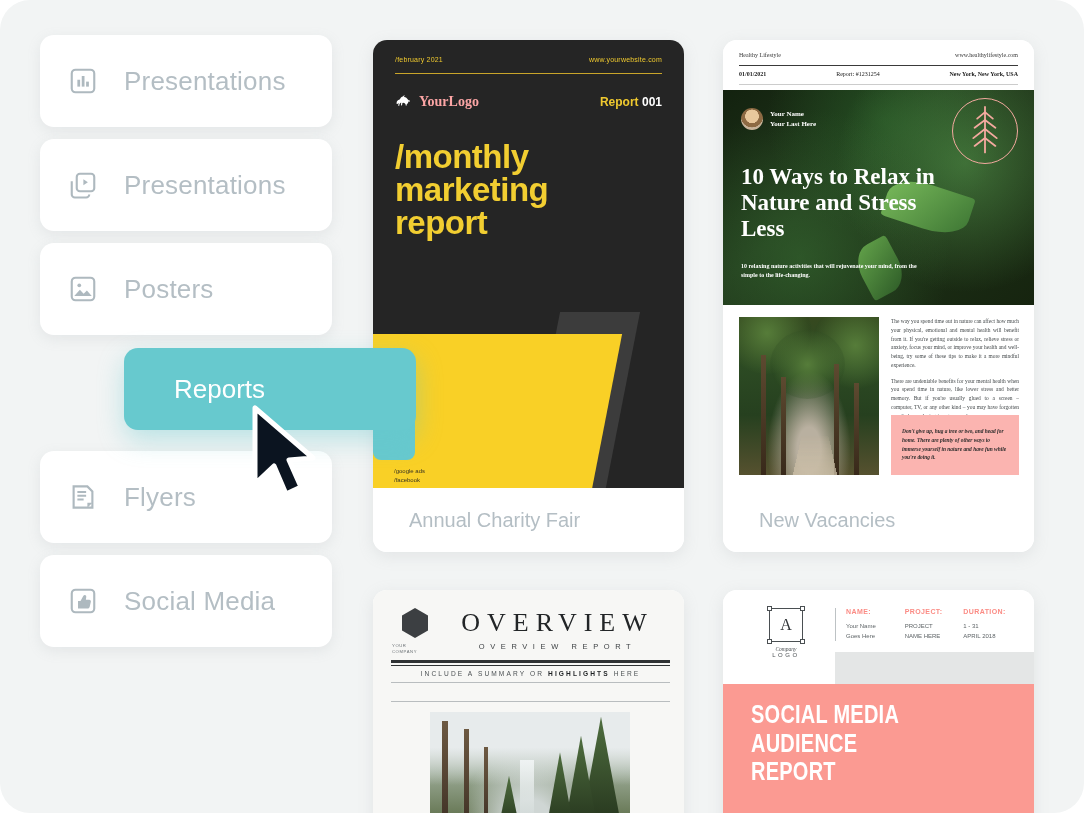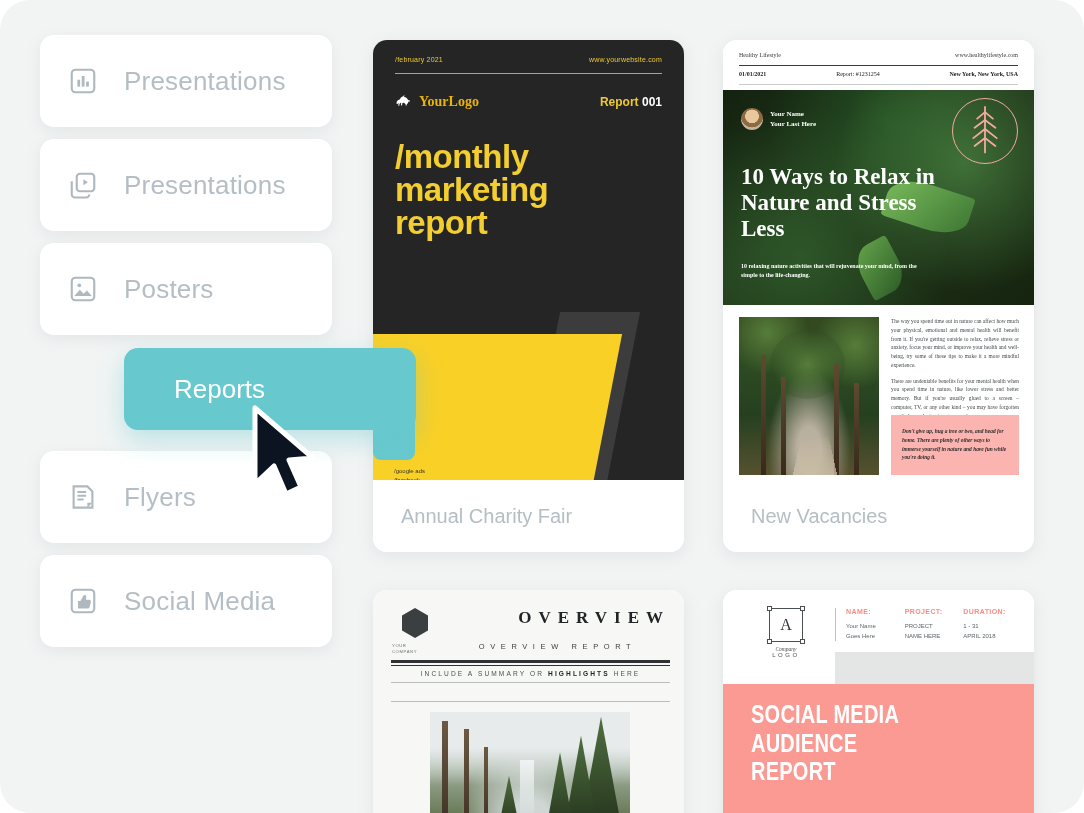--- a/index.html
+++ b/index.html
@@ -101,24 +101,24 @@
     box-shadow: 0 4px 16px rgba(140,150,155,0.16);
   }
   #card-a { left: 373px; top: 40px;  width: 311px; height: 512px; }
   #card-b { left: 723px; top: 40px;  width: 311px; height: 512px; }
   #card-c { left: 373px; top: 590px; width: 311px; height: 240px; }
   #card-d { left: 723px; top: 590px; width: 311px; height: 240px; }
 
   .tcaption {
     position: absolute;
     left: 0; right: 0; bottom: 0;
-    height: 72px;
+    height: 64px;
     display: flex;
     align-items: center;
-    padding-left: 28px;
+    padding-left: 36px;
     font-size: 20px;
     color: #b4bec4;
     background: #ffffff;
   }
 
   .thumb { position: relative; width: 100%; overflow: hidden; }
 
   
   #thumb-a { height: 448px; background: #252525; }
   #thumb-a .top-row {
@@ -131,21 +131,21 @@
     height: 1px; background: #c9a52a;
   }
   #thumb-a .logo-row {
     position: absolute; left: 22px; right: 22px; top: 53px;
     display: flex; justify-content: space-between; align-items: center;
   }
   #thumb-a .logo { display: flex; align-items: center; gap: 6px; }
   #thumb-a .logo .mark { color: #ffffff; display: block; }
   #thumb-a .logo .name {
     font-family: "Liberation Serif", serif;
-    font-weight: bold; font-size: 14px; color: #eab308;
+    font-weight: bold; font-size: 14px; color: #fca5a5;
   }
   #thumb-a .repno { font-size: 12px; font-weight: bold; color: #ffffff; }
   #thumb-a .repno em { font-style: normal; color: #efc92f; }
 
   #thumb-a h1 {
     position: absolute; left: 22px; top: 100px;
     font-size: 33px; line-height: 1.0; font-weight: bold;
     color: #f2ce31; letter-spacing: -0.5px;
   }
 
@@ -279,23 +279,23 @@
   #thumb-c .hexwrap { position: absolute; left: 18px; top: 18px; width: 48px; text-align: center; }
   #thumb-c .hex {
     width: 26px; height: 30px; margin: 0 auto; background: #3c3f42;
     clip-path: polygon(50% 0, 100% 25%, 100% 75%, 50% 100%, 0 75%, 0 25%);
   }
   #thumb-c .hexlbl {
     margin-top: 5px; font-size: 4.2px; letter-spacing: .6px;
     color: #6c7276; line-height: 1.5; text-align: left; padding-left: 1px;
   }
   #thumb-c .ttl {
-    position: absolute; left: 72px; right: 14px; top: 18px; text-align: right;
-    font-family: "Liberation Serif", serif; font-size: 17px;
-    letter-spacing: 7px; color: #222527; font-weight: bold;
+    position: absolute; left: 72px; right: 14px; top: 18px; text-align: center;
+    font-family: "Liberation Serif", serif; font-size: 26px;
+    letter-spacing: 7px; color: #222527;
   }
   #thumb-c .sub {
     position: absolute; left: 72px; right: 14px; top: 52px; text-align: center;
     font-size: 7.5px; letter-spacing: 5.6px; color: #3b3f42;
   }
   #thumb-c .dbl { position: absolute; left: 18px; right: 14px; top: 70px; }
   #thumb-c .dbl .l1 { height: 2.5px; background: #2f3234; }
   #thumb-c .dbl .l2 { height: 1px; background: #2f3234; margin-top: 2px; }
   #thumb-c .summary {
     position: absolute; left: 18px; right: 14px; top: 80px; text-align: center;

